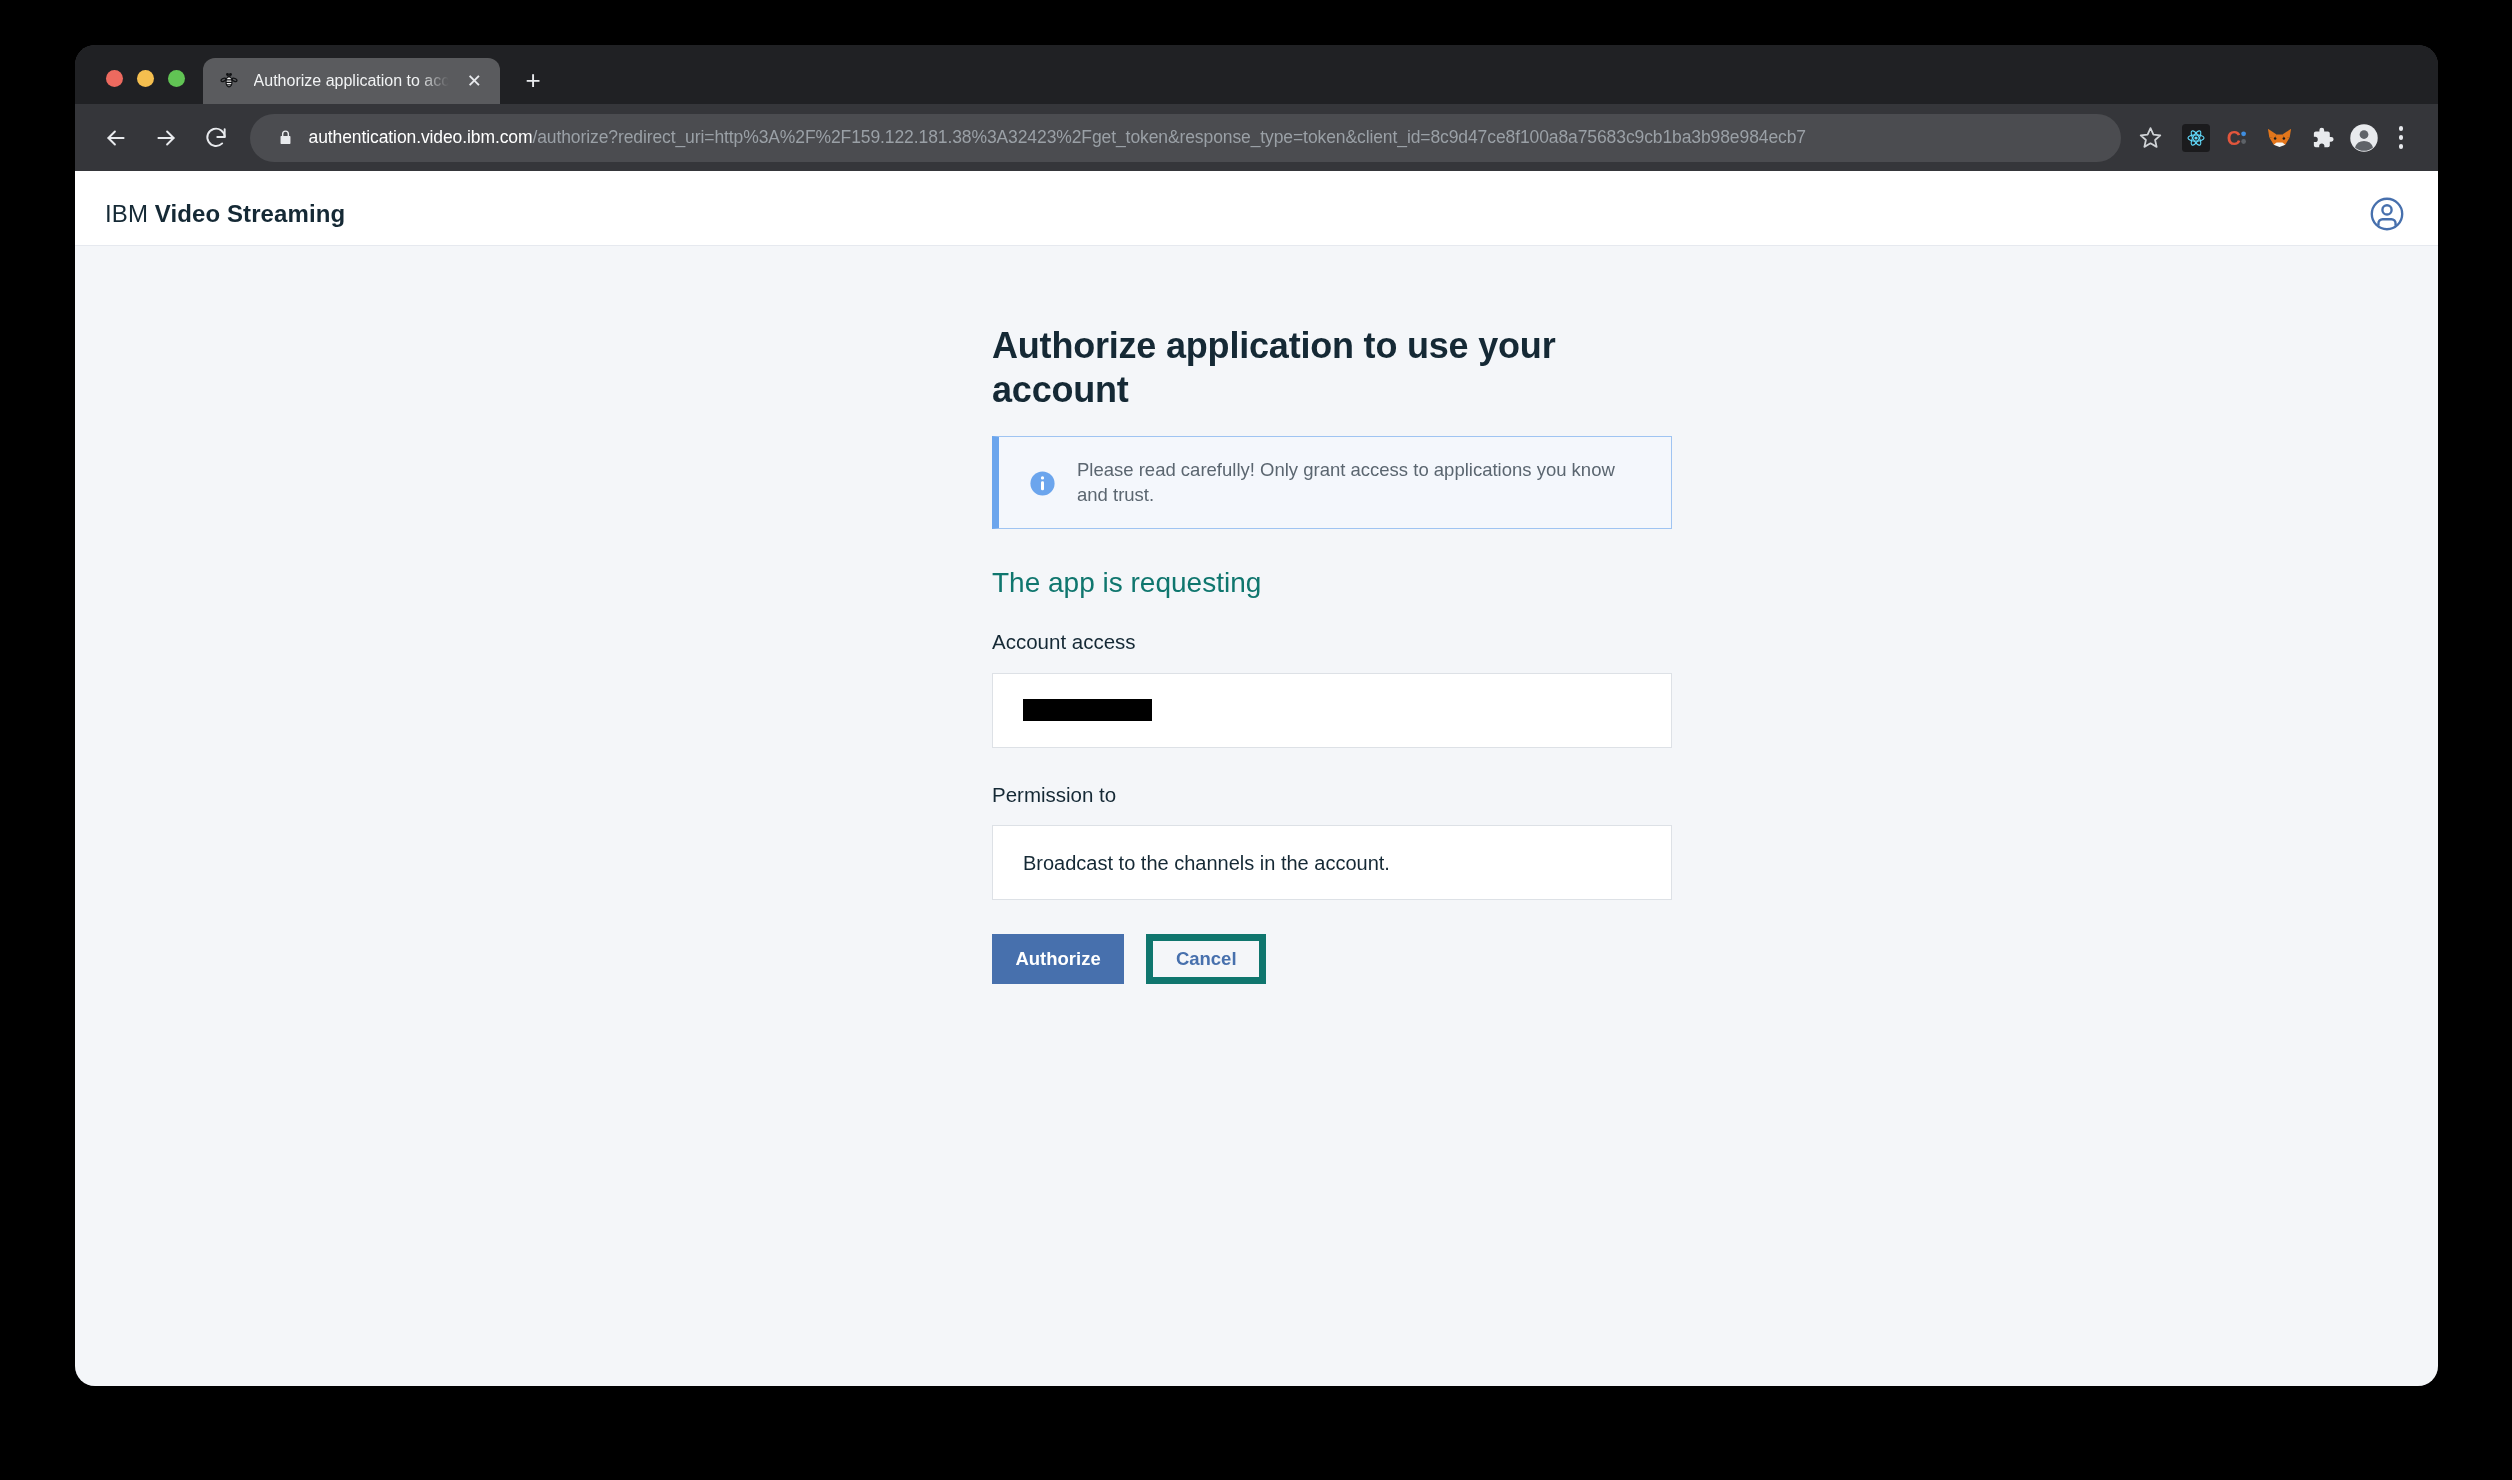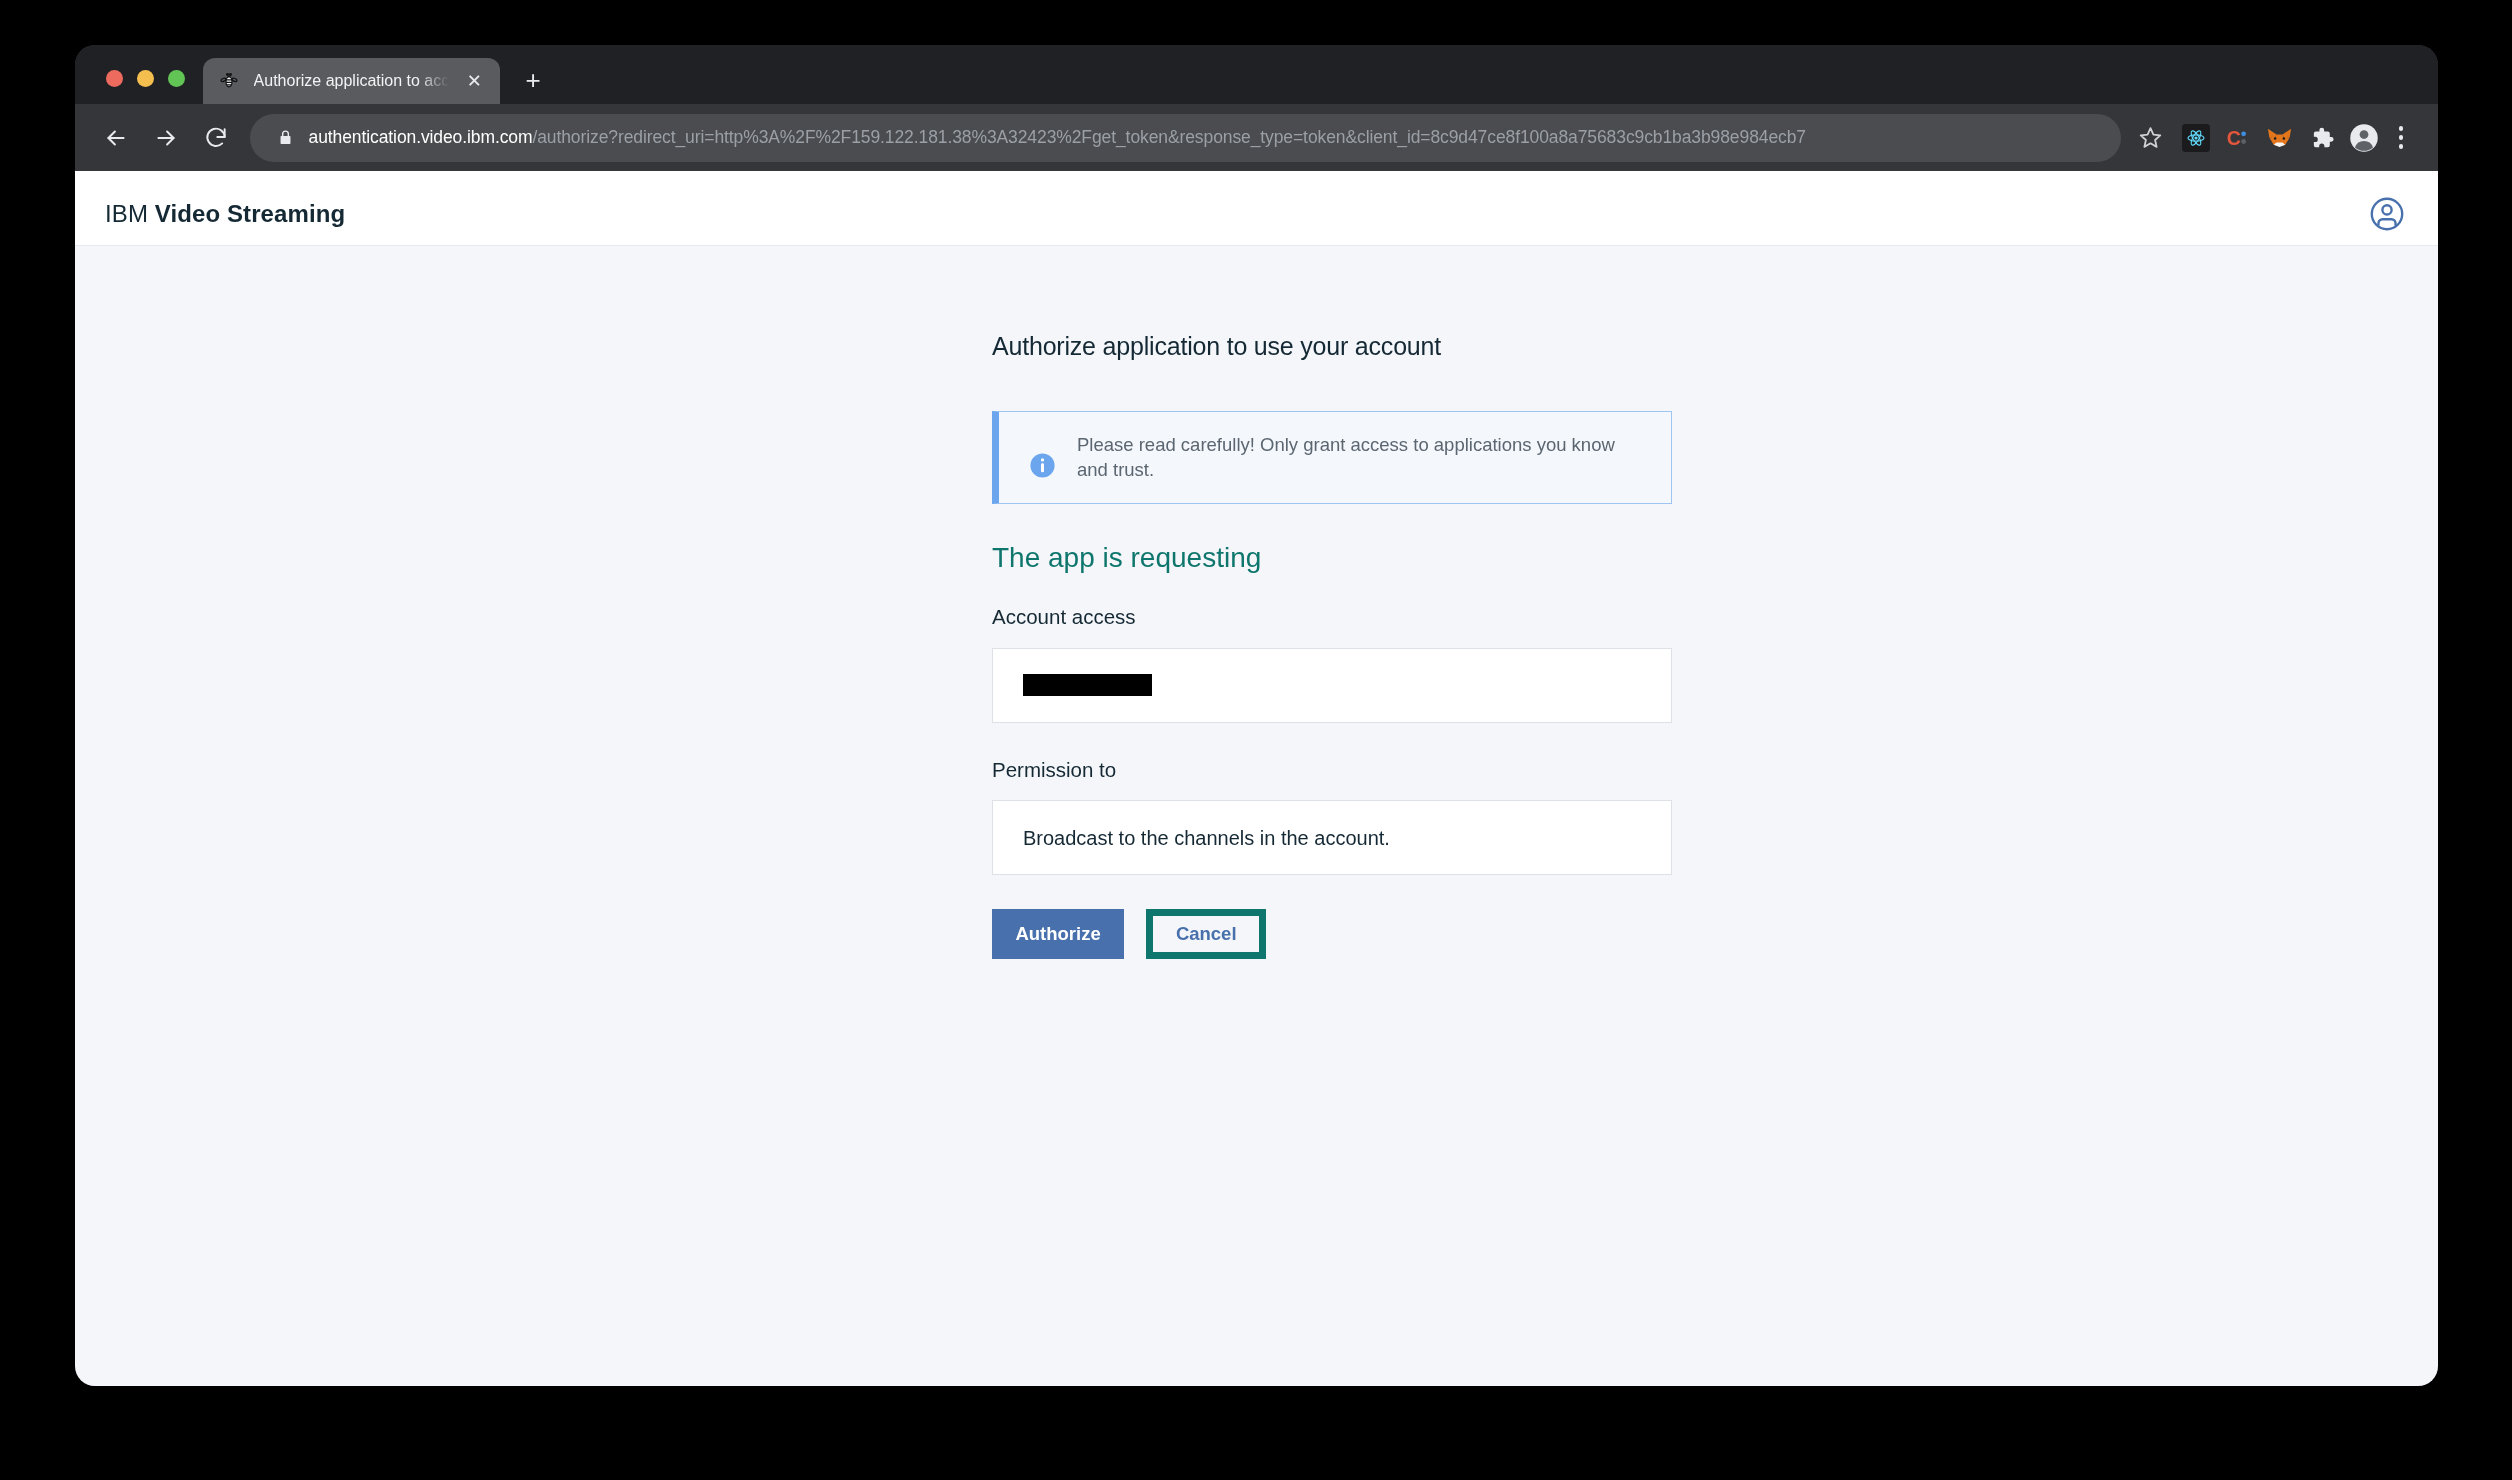--- a/index.html
+++ b/index.html
@@ -210,35 +210,35 @@
     padding-top: 0;
   }
   .content-col {
     width: 680px;
     margin: 0 auto;
     margin-left: 917px;
     padding-top: 78px;
   }
 
   .page-title {
-    font-size: 25px;
+    font-size: 36px;
     line-height: 44px;
     color: #152935;
-    font-weight: 400;
+    font-weight: 700;
     letter-spacing: -0.2px;
-    margin-bottom: 43px;
+    margin-bottom: 24px;
   }
 
   .info-banner {
     border: 0.7px solid #9fc4f2;
     border-left: 7.3px solid #6ba5ed;
     background: #f4f7fc;
     padding: 20px 22.4px 21px 29px;
     display: flex;
-    align-items: flex-end;
+    align-items: center;
     gap: 20px;
     margin-bottom: 37px;
     min-height: 80px;
     margin-top: 20px;
   }
   .info-icon { flex: 0 0 auto; margin-top: 4px; }
   .info-text {
     font-size: 18.5px;
     line-height: 25px;
     color: #5b6670;

